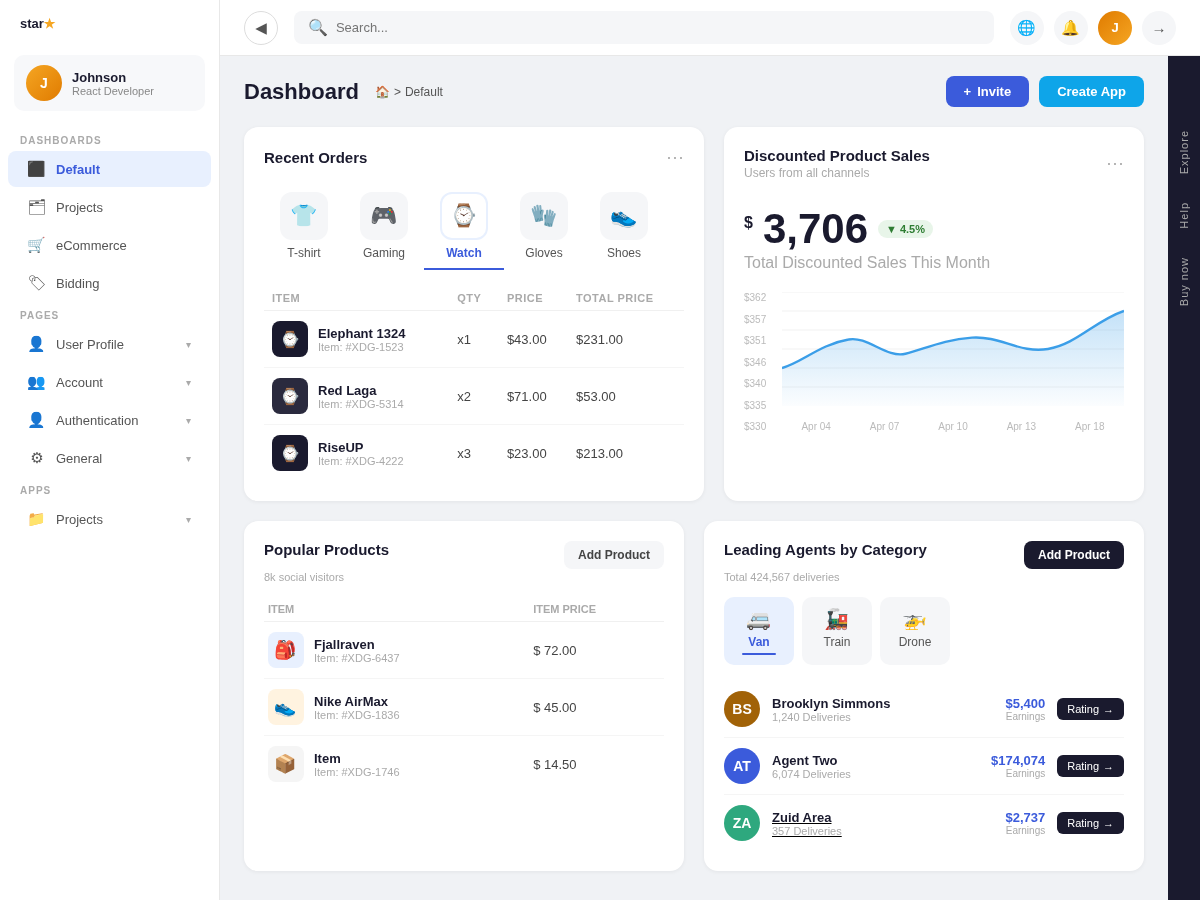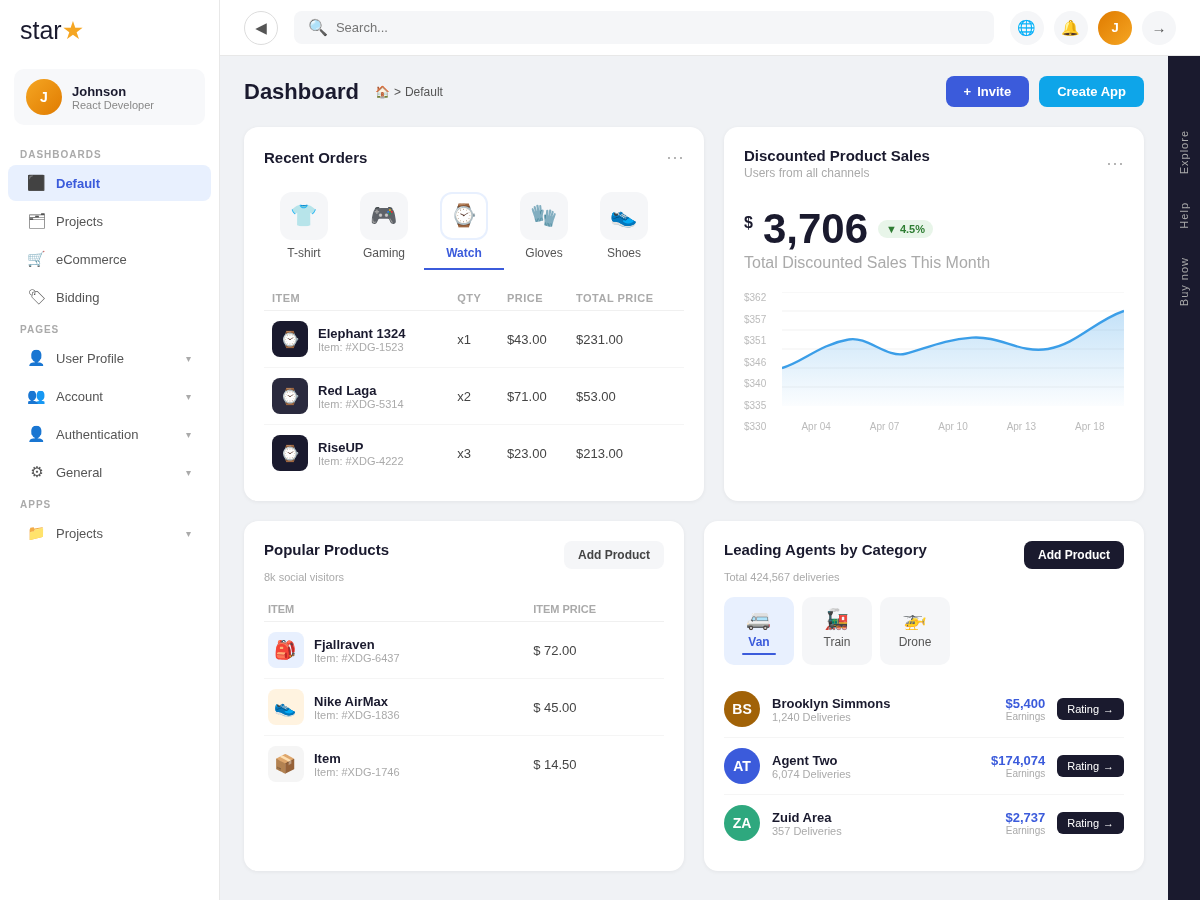--- a/index.html
+++ b/index.html
@@ -116,21 +116,21 @@
     .right-sidebar-item { writing-mode: vertical-rl; text-orientation: mixed; transform: rotate(180deg); font-size: 11px; color: #aaa; padding: 14px 0; cursor: pointer; letter-spacing: 1px; }
 
     .main-content-wrapper { display: flex; flex: 1; overflow: hidden; }
     .content-area { flex: 1; overflow-y: auto; }
   </style>
 </head>
 <body>
 
 <div class="sidebar">
   <div class="sidebar-logo">
-    <span style="font-size:25px; font-weight:400; color:#1a1a2e;">star<span style="color:#f5a623;">★</span></span>
+    <span style="font-size:13px; font-weight:700; color:#1a1a2e;">star<span style="color:#f5a623;">★</span></span>
   </div>
 
   <div class="sidebar-user">
     <div class="user-avatar">J</div>
     <div class="user-info">
       <div class="user-name">Johnson</div>
       <div class="user-role">React Developer</div>
     </div>
   </div>
 
@@ -471,21 +471,21 @@
                 <div class="agent-earnings">$174,074</div>
                 <div class="agent-earnings-label">Earnings</div>
               </div>
               <button class="rating-btn">
                 <span>Rating</span>
                 <span>→</span>
               </button>
             </div>
             <div class="agent-row" style="border-bottom:none;">
               <div class="agent-avatar" style="background:#2ea87e;">ZA</div>
-              <div style="flex:1;">
+              <div style="flex:1;text-decoration:underline;">
                 <div class="agent-name">Zuid Area</div>
                 <div class="agent-deliveries">357 Deliveries</div>
               </div>
               <div style="text-align:right;">
                 <div class="agent-earnings">$2,737</div>
                 <div class="agent-earnings-label">Earnings</div>
               </div>
               <button class="rating-btn">
                 <span>Rating</span>
                 <span>→</span>

